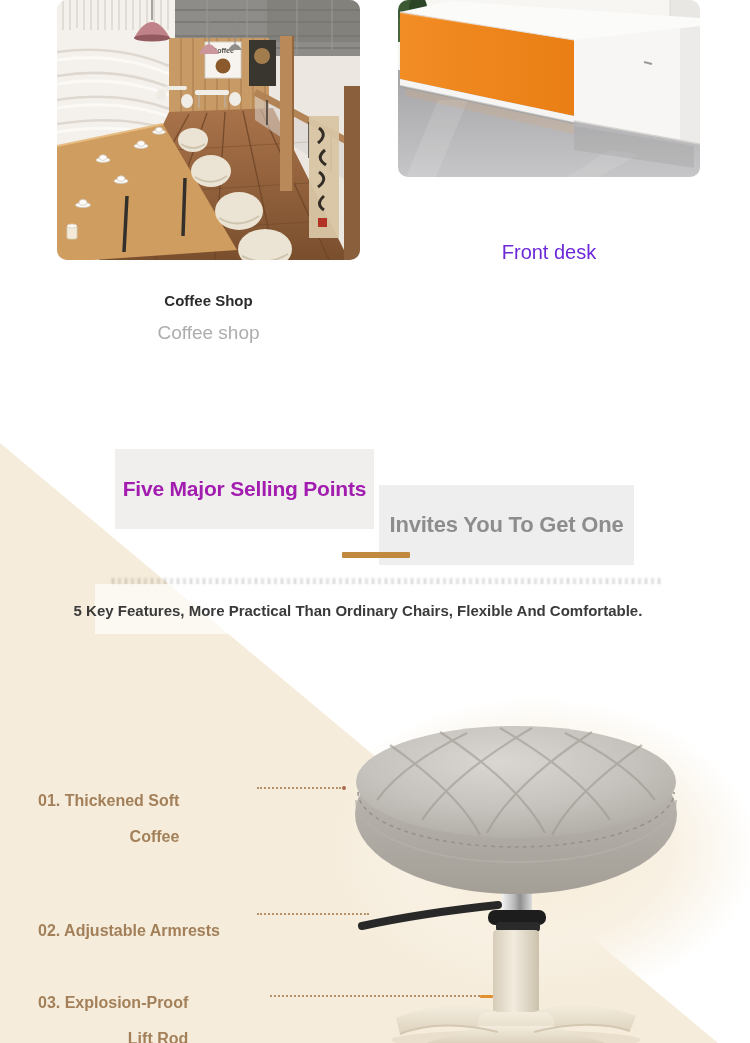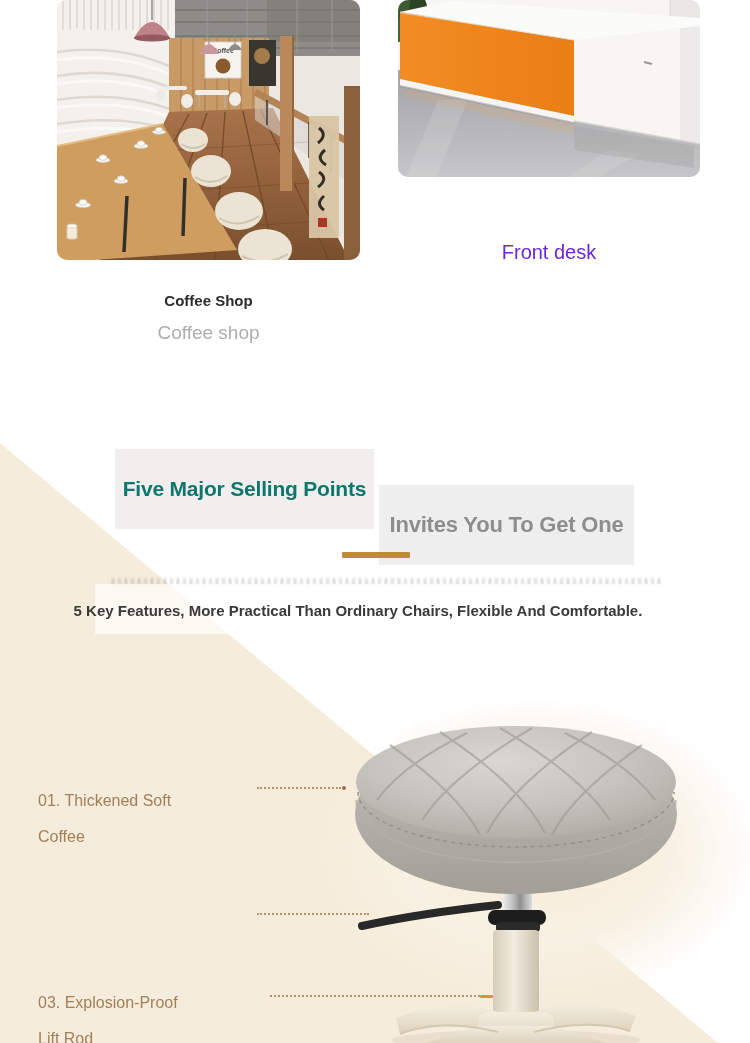--- a/index.html
+++ b/index.html
@@ -12,34 +12,34 @@
   
   .cap-title{font-weight:bold;color:#2b2b2b;text-align:center;}
   .cap-sub{color:#adadad;text-align:center;}
   
   #cream-band{left:0;top:443px;width:750px;height:600px;background:#f5ecdb;
               clip-path:polygon(0 0, 718px 600px, 0 600px);}
   
   .head-box{top:449px;height:80px;background:#f0efee;display:flex;align-items:center;justify-content:center;}
   .head-box .txt{font-weight:bold;font-size:21px;letter-spacing:-0.2px;white-space:nowrap;}
   #head-primary{left:115px;width:259px;}
-  #head-primary .txt{color:#0f766e;}
+  #head-primary .txt{color:#a21caf;}
   #head-secondary{left:379px;width:255px;background:#efeeee;margin-top:36px;}
   #head-secondary .txt{color:#8d8d8d;font-size:22px;}
   #gold-divider{left:342px;top:552px;width:68px;height:6px;background:#c08a3e;border-radius:1px;}
   #blur-line{left:112px;top:578px;width:552px;height:7px;opacity:.55;filter:blur(1.1px);
     background:repeating-linear-gradient(90deg, rgba(90,85,80,.55) 0 2px, transparent 2px 6px,
                rgba(90,85,80,.35) 6px 9px, transparent 9px 13px);}
   #subtitle-strip{left:95px;top:584px;width:575px;height:50px;background:rgba(255,255,255,.65);}
   #subtitle{left:0;top:602px;width:716px;text-align:center;font-size:15px;font-weight:bold;color:#3a3a3a;}
   
   #stool-glow{left:285px;top:672px;width:480px;height:371px;
     background:radial-gradient(ellipse 62% 55% at 52% 48%, #f7edda 0%, #f8f0e2 45%, rgba(250,243,231,0) 75%);}
   
-  .feature{color:#a3805a;font-weight:normal;font-size:16px;line-height:18px;white-space:pre-line;}
+  .feature{color:#a3805a;font-weight:bold;font-size:16px;line-height:18px;white-space:pre-line;text-align:right;}
   .leader{border-top:2px dotted #b59267;height:0;}
   .leader-dot{width:4px;height:4px;border-radius:50%;background:#a96a4c;}
   .leader-tail{height:3px;background:#e0912f;border-radius:1px;}
 </style>
 </head>
 <body>
 
 <div id="stage">
 
   <div class="abs photo-card" style="left:57px;top:0;width:303px;height:260px;">
@@ -243,20 +243,23 @@
 
   <div class="abs" id="stool-glow"></div>
 
   <div class="abs feature" style="left:38px;top:774px;">
     <div>01. Thickened Soft</div>
     <div>Coffee</div>
   </div>
   <div class="abs leader" style="left:257px;top:787px;width:84px;"></div>
   <div class="abs leader-dot" style="left:342px;top:786px;"></div>
 
+  <div class="abs feature" style="left:38px;top:904px;">
+    <div>02. Adjustable Armrests</div>
+  </div>
   <div class="abs leader" style="left:257px;top:913px;width:112px;"></div>
 
   <div class="abs feature" style="left:38px;top:976px;">
     <div>03. Explosion-Proof</div>
     <div>Lift Rod</div>
   </div>
   <div class="abs leader" style="left:270px;top:995px;width:210px;"></div>
   <div class="abs leader-tail" style="left:480px;top:994.5px;width:13px;"></div>
 
   <div class="abs" style="left:330px;top:700px;width:420px;height:343px;">

